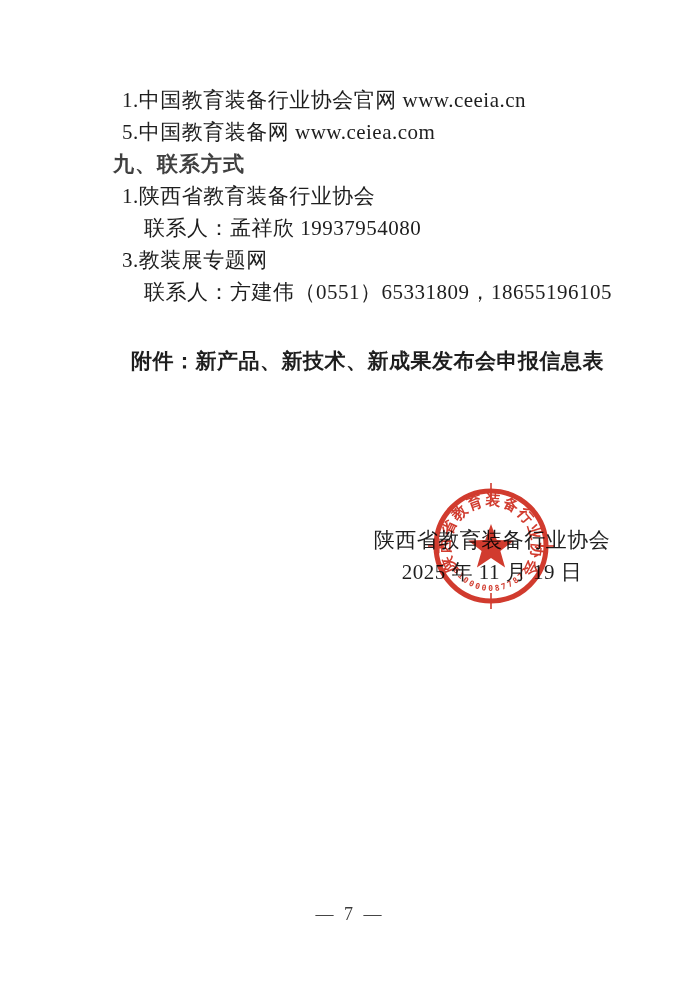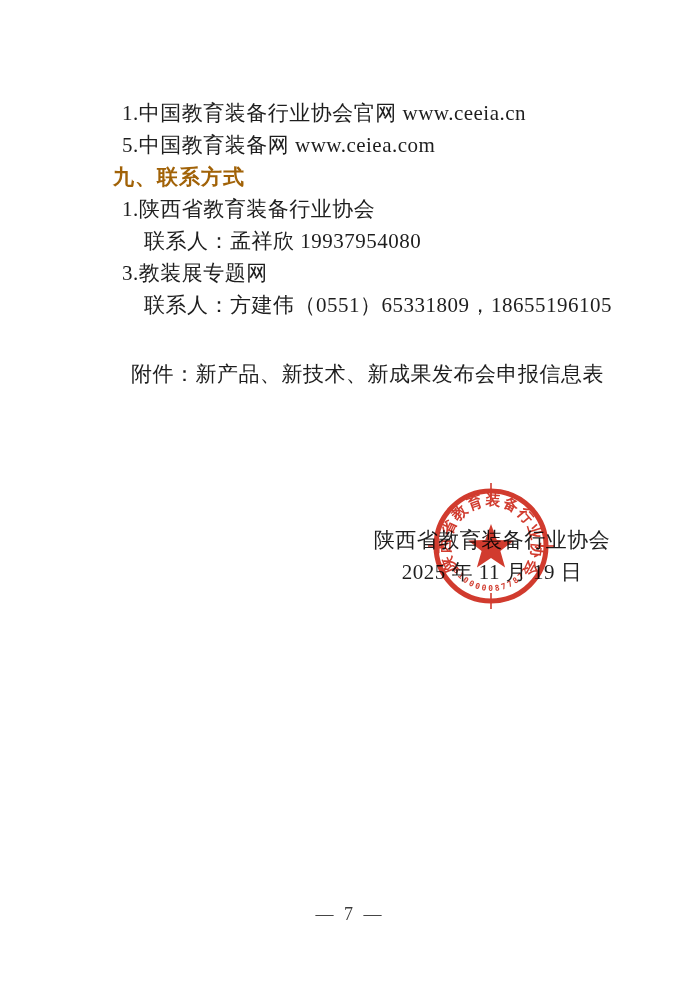--- a/index.html
+++ b/index.html
@@ -9,37 +9,37 @@
     width: 700px;
     height: 990px;
     background: #ffffff;
     overflow: hidden;
     font-family: "Liberation Serif", "DejaVu Serif", serif;
     color: #1e1e1e;
   }
   .content {
     position: absolute;
     left: 122px;
-    top: 97px;
+    top: 84px;
     width: 520px;
     font-size: 21px;
     line-height: 32px;
     letter-spacing: 0.5px;
   }
   .line { white-space: nowrap; }
   .heading {
     font-family: "Liberation Sans", "DejaVu Sans", sans-serif;
     font-weight: 700;
     font-size: 21px;
-    color: #a16207;
+    color: #404040;
     margin-left: -9px;
     letter-spacing: 1px;
   }
   .indent { padding-left: 22px; }
-  .attachment { margin-top: 37px; padding-left: 9px; }
+  .attachment { margin-top: 37px; padding-left: 9px; font-weight: bold; }
   .signature-block {
     position: absolute;
     left: 352px;
     top: 524px;
     width: 280px;
     text-align: center;
     font-size: 21px;
     line-height: 32px;
     letter-spacing: 0.5px;
   }

